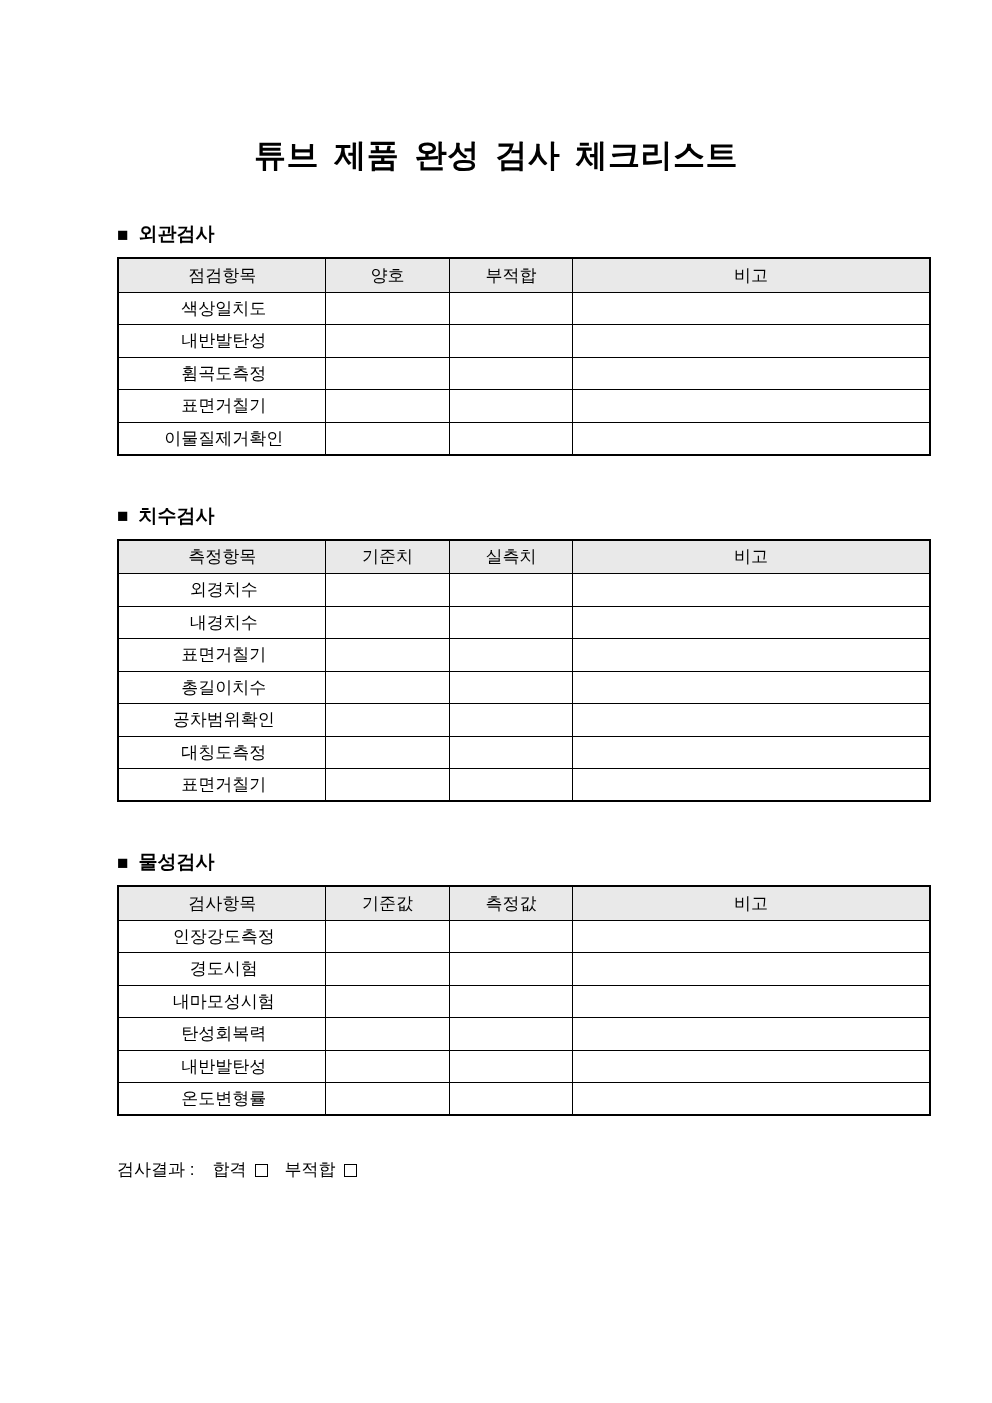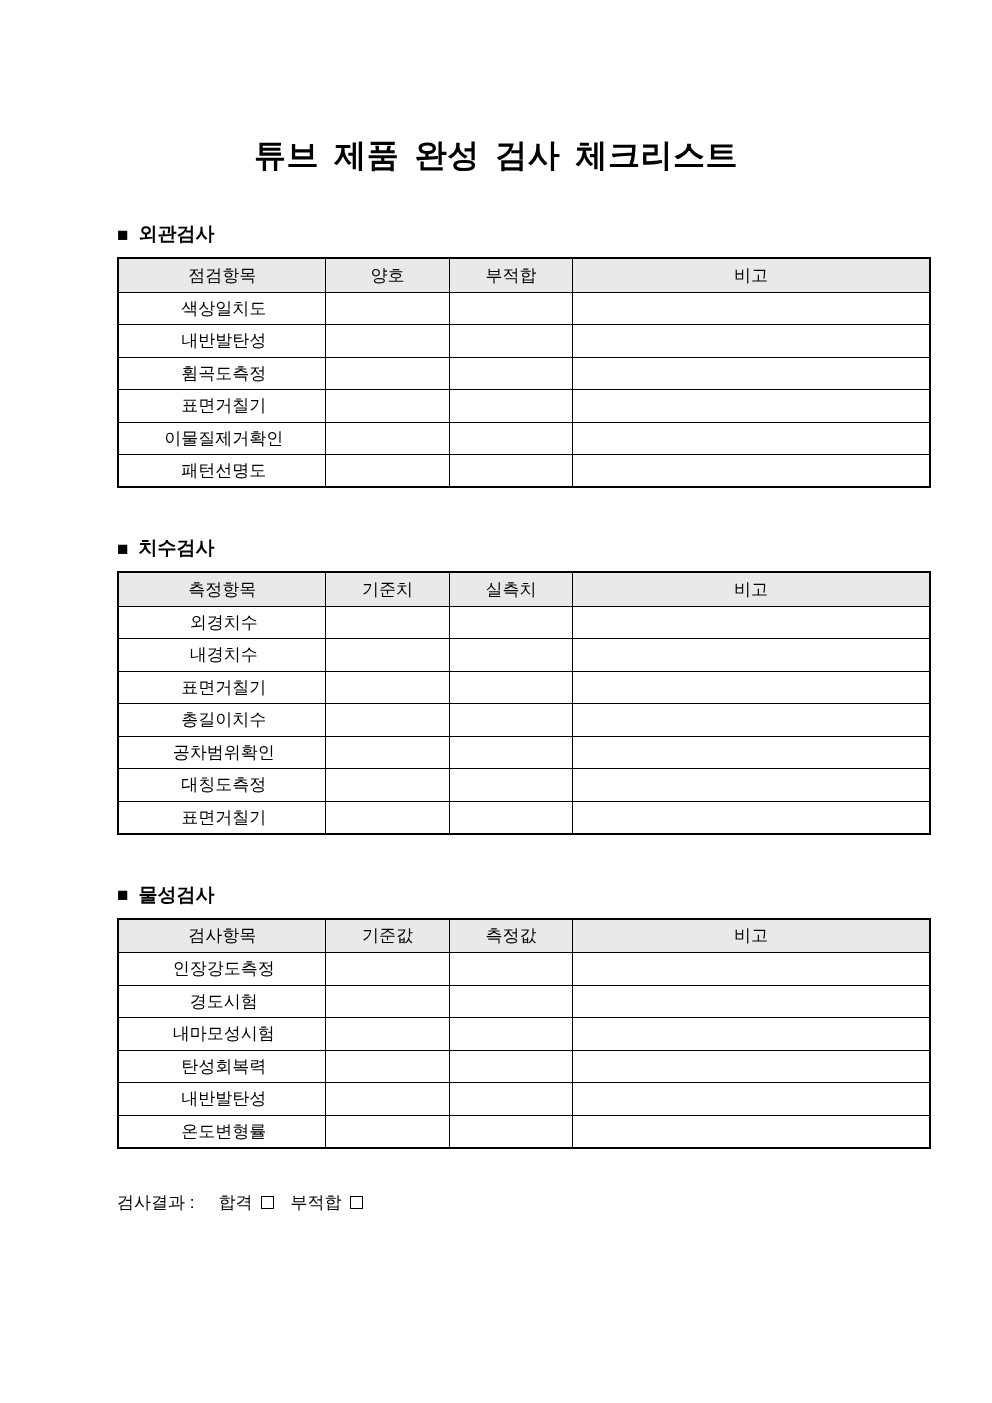--- a/index.html
+++ b/index.html
@@ -70,21 +70,21 @@
   col.c2{ width:15.2%; }
   col.c3{ width:15.2%; }
   col.c4{ width:44.0%; }
   .result-line{
     margin-top:44px;
     font-size:17px;
     line-height:20px;
     display:flex;
     align-items:center;
   }
-  .result-line .lbl{ margin-right:24px; }
+  .result-line .lbl{ margin-right:18px; }
   .result-line .opt{ margin-right:9px; }
   .checkbox{
     display:inline-block;
     width:13px; height:13px;
     border:1.5px solid var(--border);
     background:#ffffff;
     margin-right:16px;
     flex:0 0 auto;
   }
 </style>
@@ -135,26 +135,20 @@
               <td></td>
             </tr>
             <tr>
               <td class="item">표면거칠기</td>
               <td></td>
               <td></td>
               <td></td>
             </tr>
             <tr>
               <td class="item">이물질제거확인</td>
-              <td></td>
-              <td></td>
-              <td></td>
-            </tr>
-            <tr>
-              <td class="item">패턴선명도</td>
               <td></td>
               <td></td>
               <td></td>
             </tr>
           </tbody>
         </table>
       </section>
       <section class="sec">
         <h2 class="sec-title">
           <span class="bullet">■</span>

